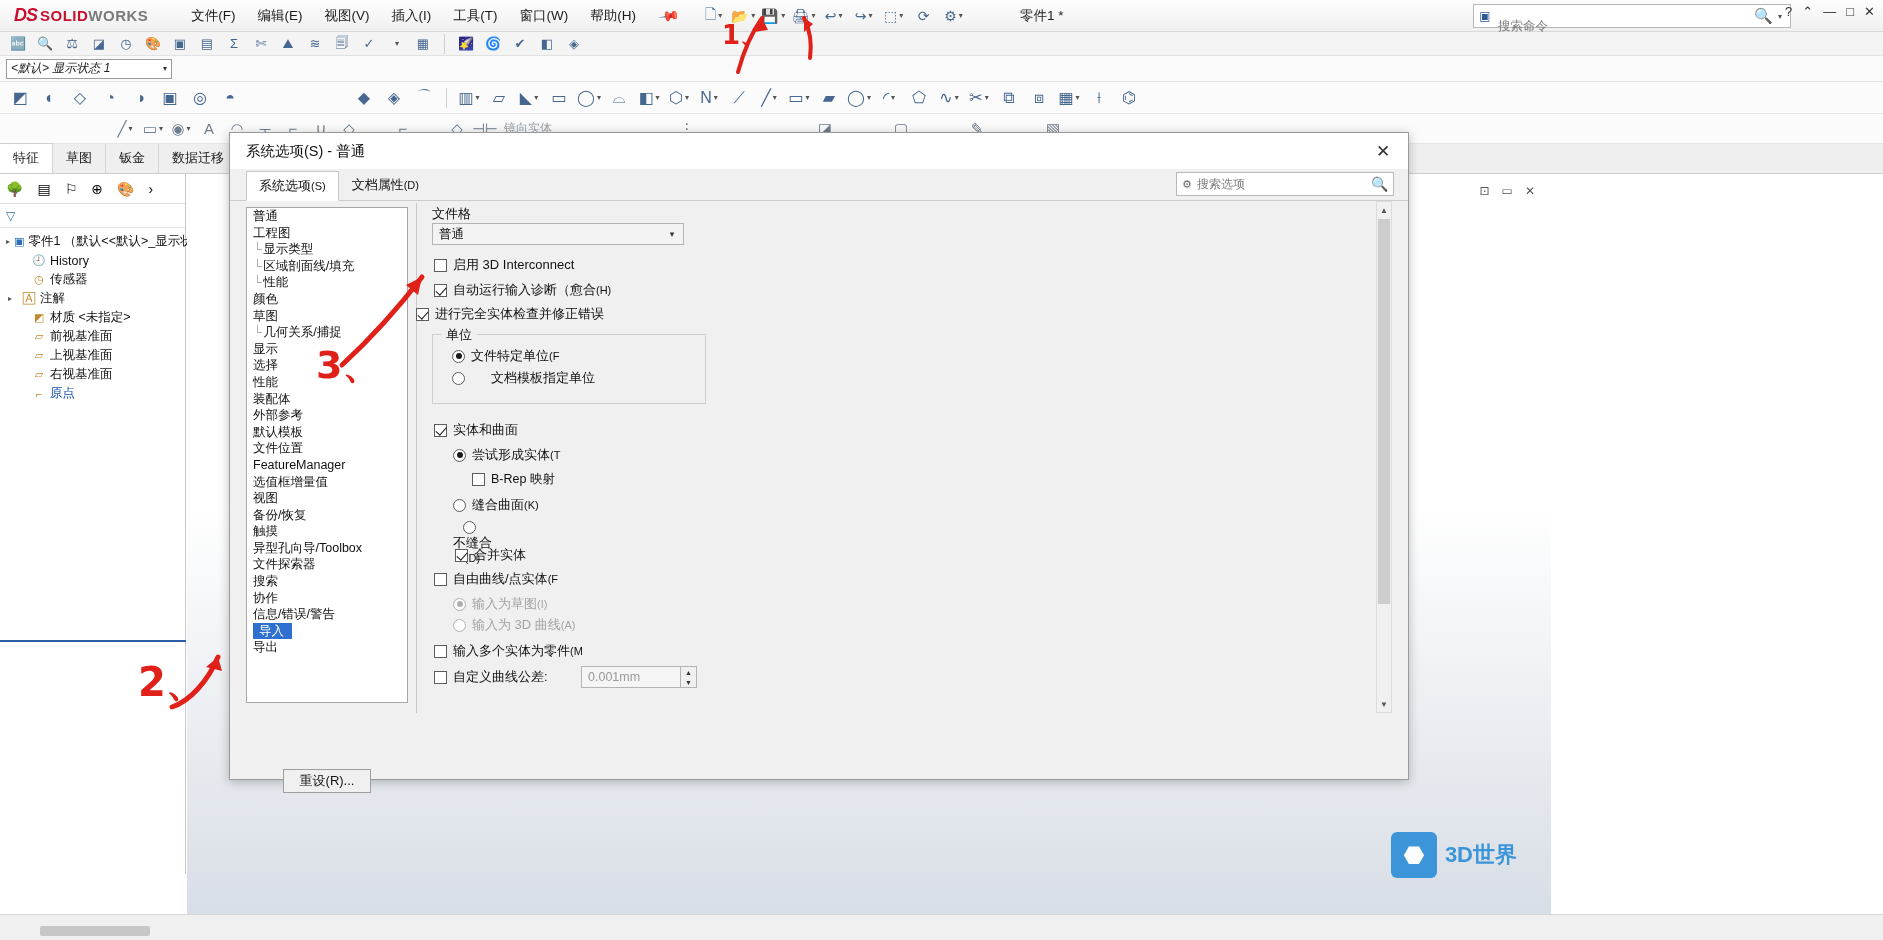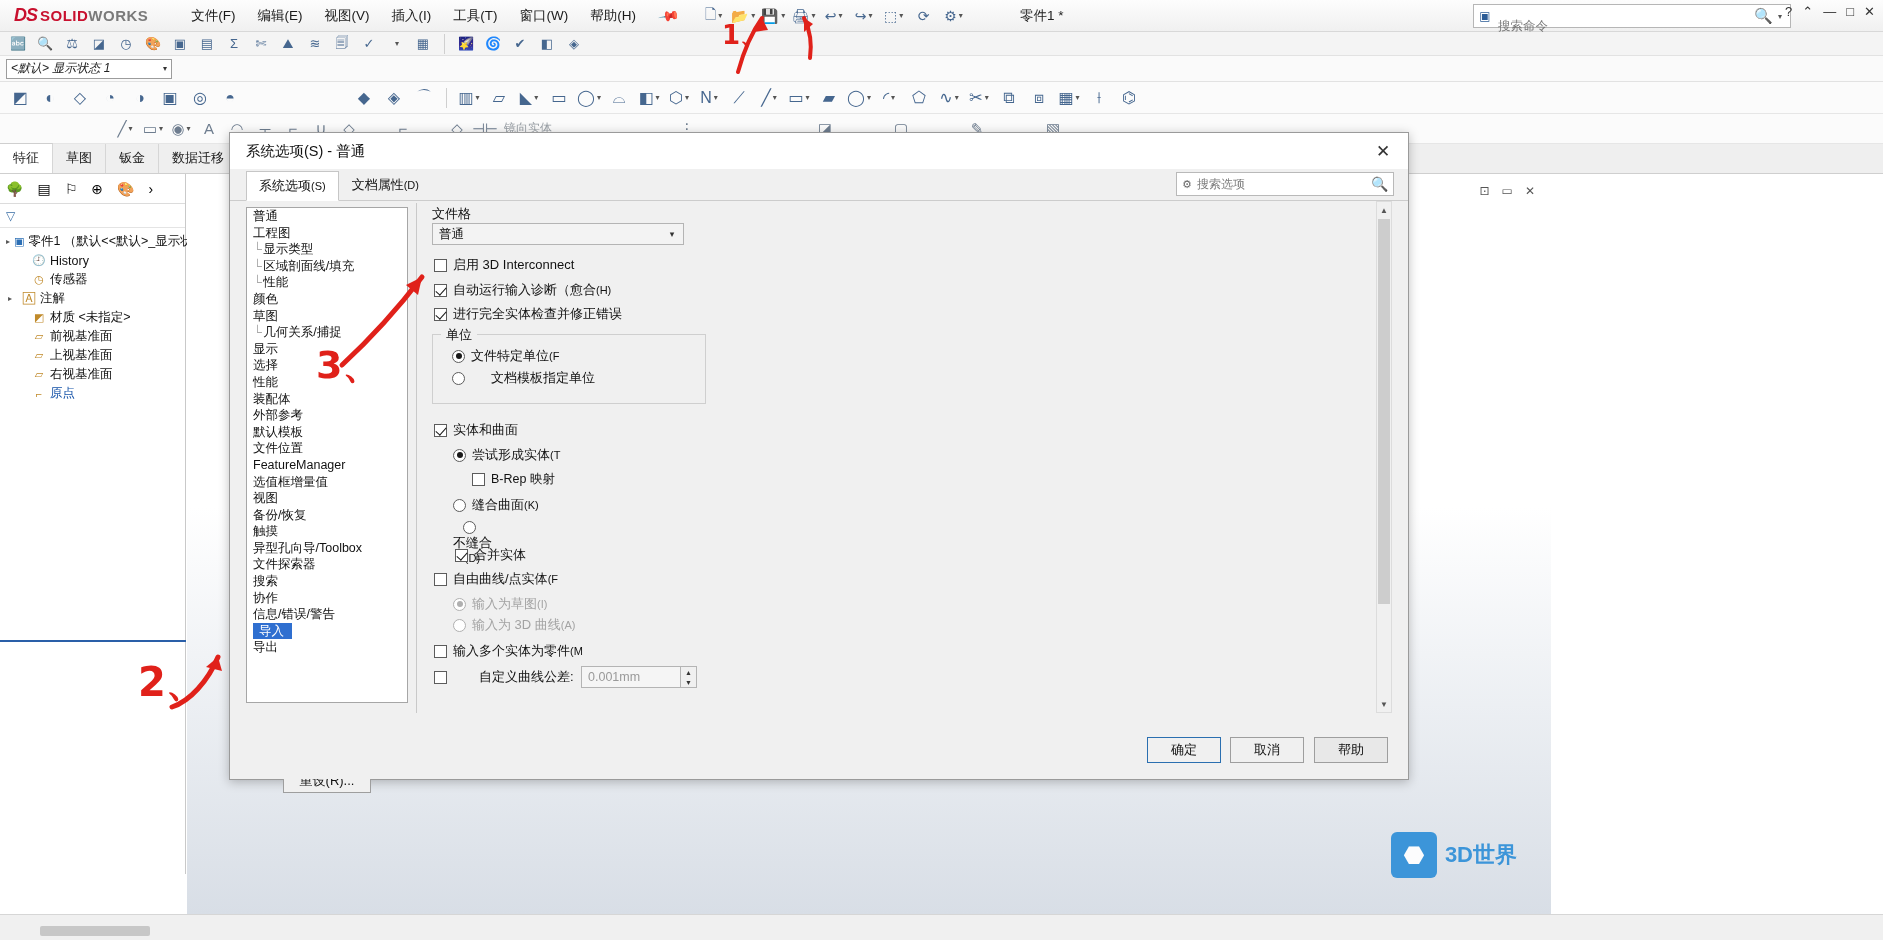--- a/index.html
+++ b/index.html
@@ -527,21 +527,21 @@
             <span class="box"></span>
             <span>启用 3D Interconnect</span>
           </div>
 
           <div class="ckrow" style="left:18px; top:80px;">
             <span class="box checked"></span>
             <span>自动运行输入诊断（愈合</span>
               <span class="sub">(H)</span>
           </div>
 
-          <div class="ckrow" style="left:18px; top:104px;">
+          <div class="ckrow" style="left:0; top:104px;">
             <span class="box checked"></span>
             <span>进行完全实体检查并修正错误</span>
           </div>
 
           <div class="group" style="left:16px; top:133px; width:274px; height:70px;">
             <span class="gtitle">单位</span>
             <div class="ckrow" style="left:19px; top:12px;">
               <span class="radio on"></span>
               <span>文件特定单位</span>
                 <span class="sub">(F</span>
@@ -602,44 +602,39 @@
             <span>输入为 3D 曲线</span>
               <span class="sub">(A)</span>
           </div>
 
           <div class="ckrow" style="left:18px; top:441px;">
             <span class="box"></span>
             <span>输入多个实体为零件</span>
               <span class="sub">(M</span>
           </div>
 
-          <div class="ckrow" style="left:18px; top:467px;gap:26px;">
+          <div class="ckrow" style="left:18px; top:467px;">
             <span class="box"></span>
             <span>自定义曲线公差:</span>
           </div>
           <div class="numinput" style="left:165px; top:465px; width:100px;">0.001mm</div>
           <div class="spin" style="left:265px; top:465px;">
             <div>▲</div>
             <div>▼</div>
           </div>
         </div>
 
         <div class="vscroll">
           <div class="arrw">▲</div>
           <div class="thumb"></div>
           <div class="arrw" style="position:absolute; bottom:0; left:0; right:0;">▼</div>
         </div>
       </div>
     </div>
 
-    <div class="dlg-footer">
-      <div class="fbtn primary" style="left:917px;">确定</div>
-      <div class="fbtn" style="left:1000px;">取消</div>
-      <div class="fbtn help" style="left:1084px;">帮助</div>
-    </div>
   </div>
 
   <svg class="arrow" style="left:700px; top:10px; width:130px; height:70px;">
     <path d="M 38 62 C 44 40, 52 22, 62 8" stroke="#e0211a" stroke-width="4" fill="none" stroke-linecap="round"></path>
     <path d="M 62 8 L 54 22 L 68 20 Z" fill="#e0211a"></path>
     <path d="M 110 48 C 112 34, 110 20, 104 8" stroke="#e0211a" stroke-width="4" fill="none" stroke-linecap="round"></path>
     <path d="M 104 8 L 104 22 L 113 14 Z" fill="#e0211a"></path>
   </svg>
   <div class="ann-num" style="left:722px; top:18px; font-size:26px;">1、</div>
 

